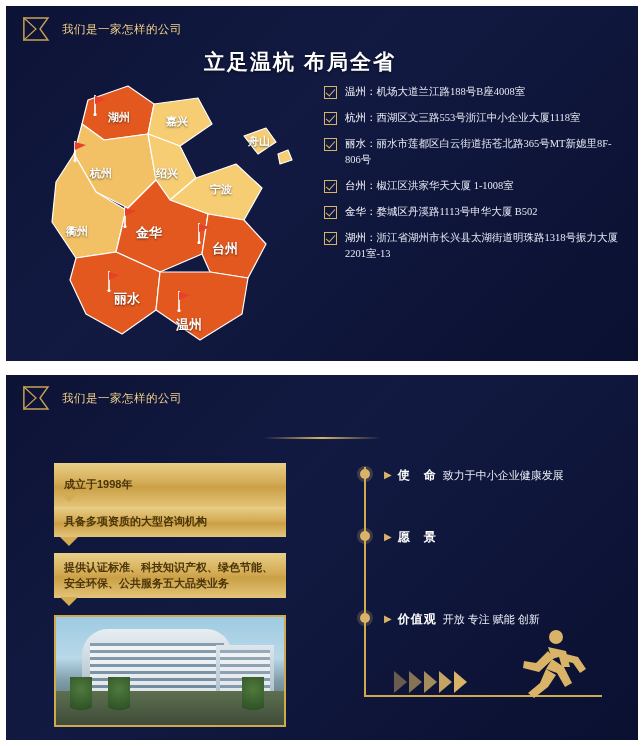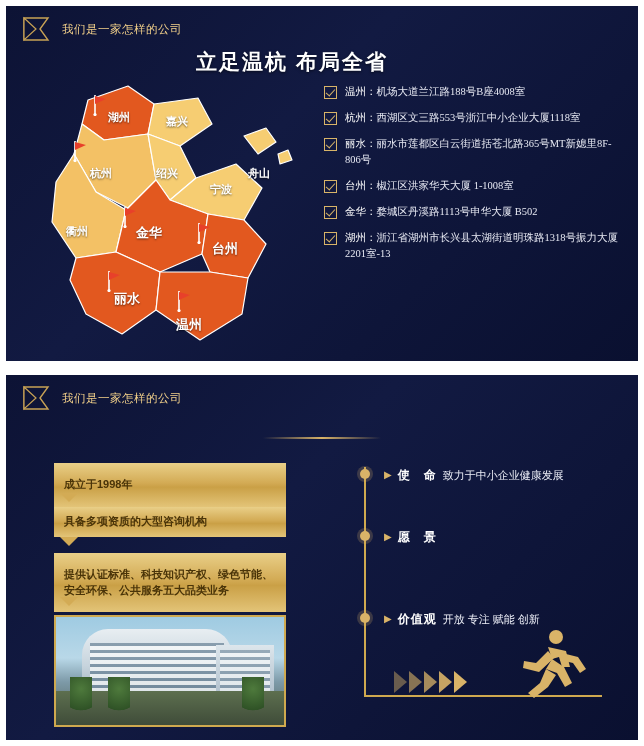--- a/index.html
+++ b/index.html
@@ -51,21 +51,21 @@
 
   
   .slide-title {
     position: absolute;
     color: #ffffff;
     font-weight: bold;
     text-align: center;
     white-space: nowrap;
   }
   #s1-title {
-    top: 42px; left: 8px; width: 556px;
+    top: 42px; left: 16px; width: 556px;
     font-size: 21px;
     letter-spacing: 2px;
     text-shadow: 0 1px 3px rgba(0,0,0,.6);
     text-align: center;
   }
   #s2-title {
     top: 28px; left: 0; width: 632px;
     font-size: 23px;
     letter-spacing: 4px;
   }
@@ -155,21 +155,21 @@
     left: 54px;
     width: 0; height: 0;
     border-left: 9px solid transparent;
     border-right: 9px solid transparent;
     border-top: 9px solid #d3ab55;
   }
   #banner-1 { top: 88px; height: 44px; }
   #banner-1-notch { top: 118px; }
   #banner-2 { top: 132px; height: 30px; }
   #banner-2-notch { top: 162px; }
-  #banner-3 { top: 178px; height: 59px; }
+  #banner-3 { top: 178px; height: 45px; }
   #banner-3-notch { top: 222px; }
 
   .photo {
     position: absolute;
     left: 48px; top: 240px;
     width: 232px; height: 112px;
     border: 2px solid #cfa94f;
     overflow: hidden;
     background: linear-gradient(180deg, #9fcbe2 0%, #b9d8e8 38%, #7d9aa8 60%, #4d5c52 100%);
   }
@@ -343,21 +343,21 @@
 
           <path d="M130,214 L180,214 L218,220 L212,256 L170,282 L126,252 Z" fill="#e2581f"></path>
         </g>
       </svg>
 
       <div class="map-label" style="left:78px; top:52px;">湖州</div>
       <div class="map-label" style="left:136px; top:56px;">嘉兴</div>
       <div class="map-label" style="left:60px; top:100px;margin-top:8px;">杭州</div>
       <div class="map-label" style="left:126px; top:108px;">绍兴</div>
       <div class="map-label" style="left:180px; top:124px;">宁波</div>
-      <div class="map-label" style="left:218px; top:76px;margin-top:32px;">舟山</div>
+      <div class="map-label" style="left:218px; top:76px;">舟山</div>
       <div class="map-label" style="left:36px; top:166px;">衢州</div>
       <div class="map-label" style="left:106px; top:166px; font-size:13px;">金华</div>
       <div class="map-label" style="left:182px; top:182px; font-size:13px;">台州</div>
       <div class="map-label" style="left:84px; top:232px; font-size:13px;">丽水</div>
       <div class="map-label" style="left:146px; top:258px; font-size:13px;">温州</div>
 
       <span class="pin" style="left:62px; top:36px;">
         <svg width="16" height="22" viewBox="0 0 16 22">
             <path d="M3 1 L3 20" stroke="#ffffff" stroke-width="1.6"></path>
             <path d="M3 2 L14 5 L3 10 Z" fill="#e8402a"></path>

